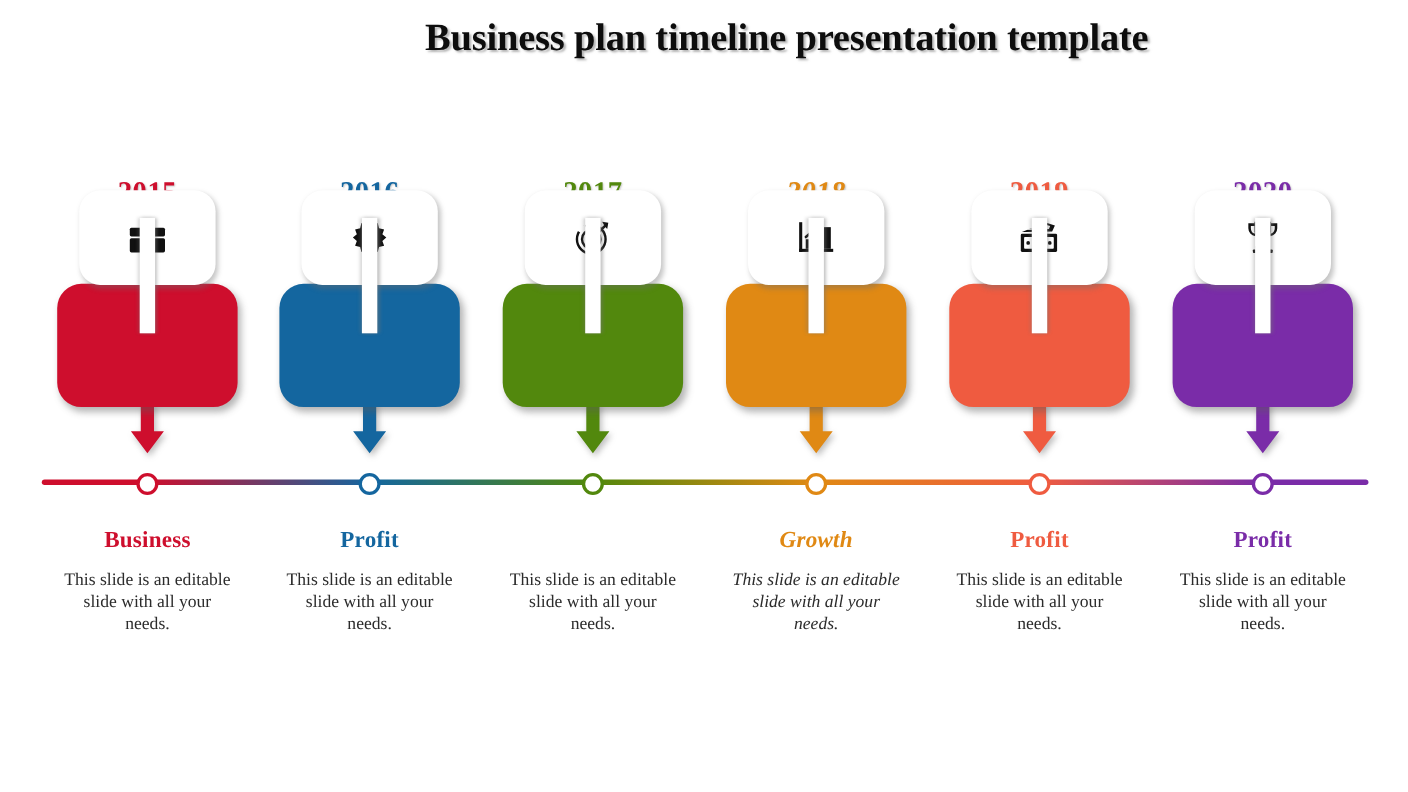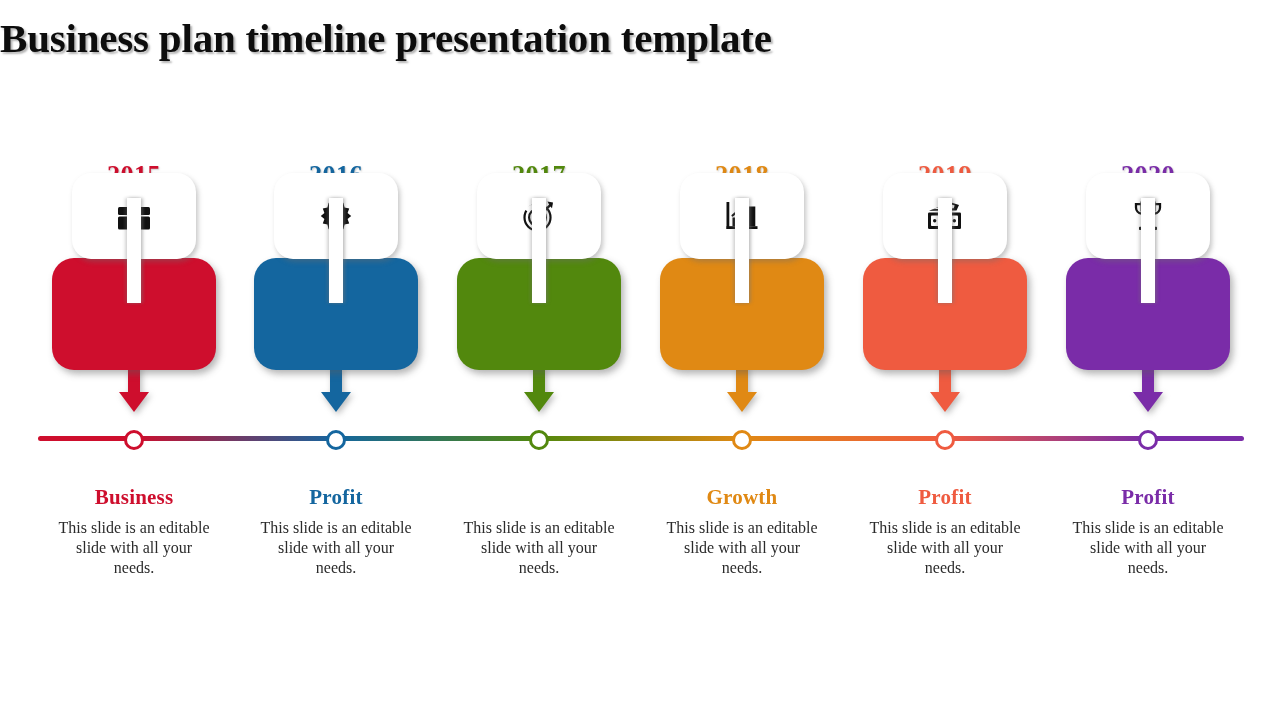--- a/index.html
+++ b/index.html
@@ -21,24 +21,24 @@
     height: 720px;
     background: #ffffff;
   }
 
   
   #slide-title {
     position: absolute;
     top: 14px;
     left: 0;
     width: 1044px;
-    text-align: left;
+    text-align: right;
     font-family: "Liberation Serif", serif;
     font-weight: bold;
-    font-size: 41px;
+    font-size: 35px;
     letter-spacing: -0.2px;
     color: #0d0d0d;
     text-shadow: 2px 2px 2px rgba(120,120,120,0.55);
     white-space: nowrap;
   }
 
   
   #timeline-track {
     position: absolute;
     left: 38px;
@@ -138,21 +138,21 @@
     height: 20px;
     border-radius: 50%;
     background: #ffffff;
     box-sizing: border-box;
     border: 3.5px solid #000;
     z-index: 6;
   }
 
   .node-title {
     position: absolute;
-    top: 325px;
+    top: 318px;
     left: 0;
     width: 203px;
     text-align: center;
     font-family: "Liberation Serif", serif;
     font-weight: bold;
     font-size: 21px;
     letter-spacing: 0.2px;
   }
 
   .node-desc {
@@ -253,21 +253,21 @@
 
       <svg class="arrow" viewBox="0 0 34 48">
         <path d="M11 0 h12 v27 h9 L17 47 L2 27 h9z" fill="#52880D"></path>
       </svg>
 
       <div class="ring" style="border-color: rgb(82, 136, 13);"></div>
 
 
       <div class="node-desc">This slide is an editable slide with all your needs.</div>
     </div>
-      <div class="node" style="left: 742px;">
+      <div class="node" style="left: 742px; font-style: italic;">
       <div class="year" style="color: rgb(224, 137, 20);">2018</div>
 
       <div class="stem"></div>
 
       <div class="card" style="background: rgb(224, 137, 20);"></div>
 
       <div class="card-inner">
 
     <svg width="32" height="30" viewBox="0 0 32 30">
       <rect x="0.5" y="1" width="2.8" height="27" fill="#111"></rect>

